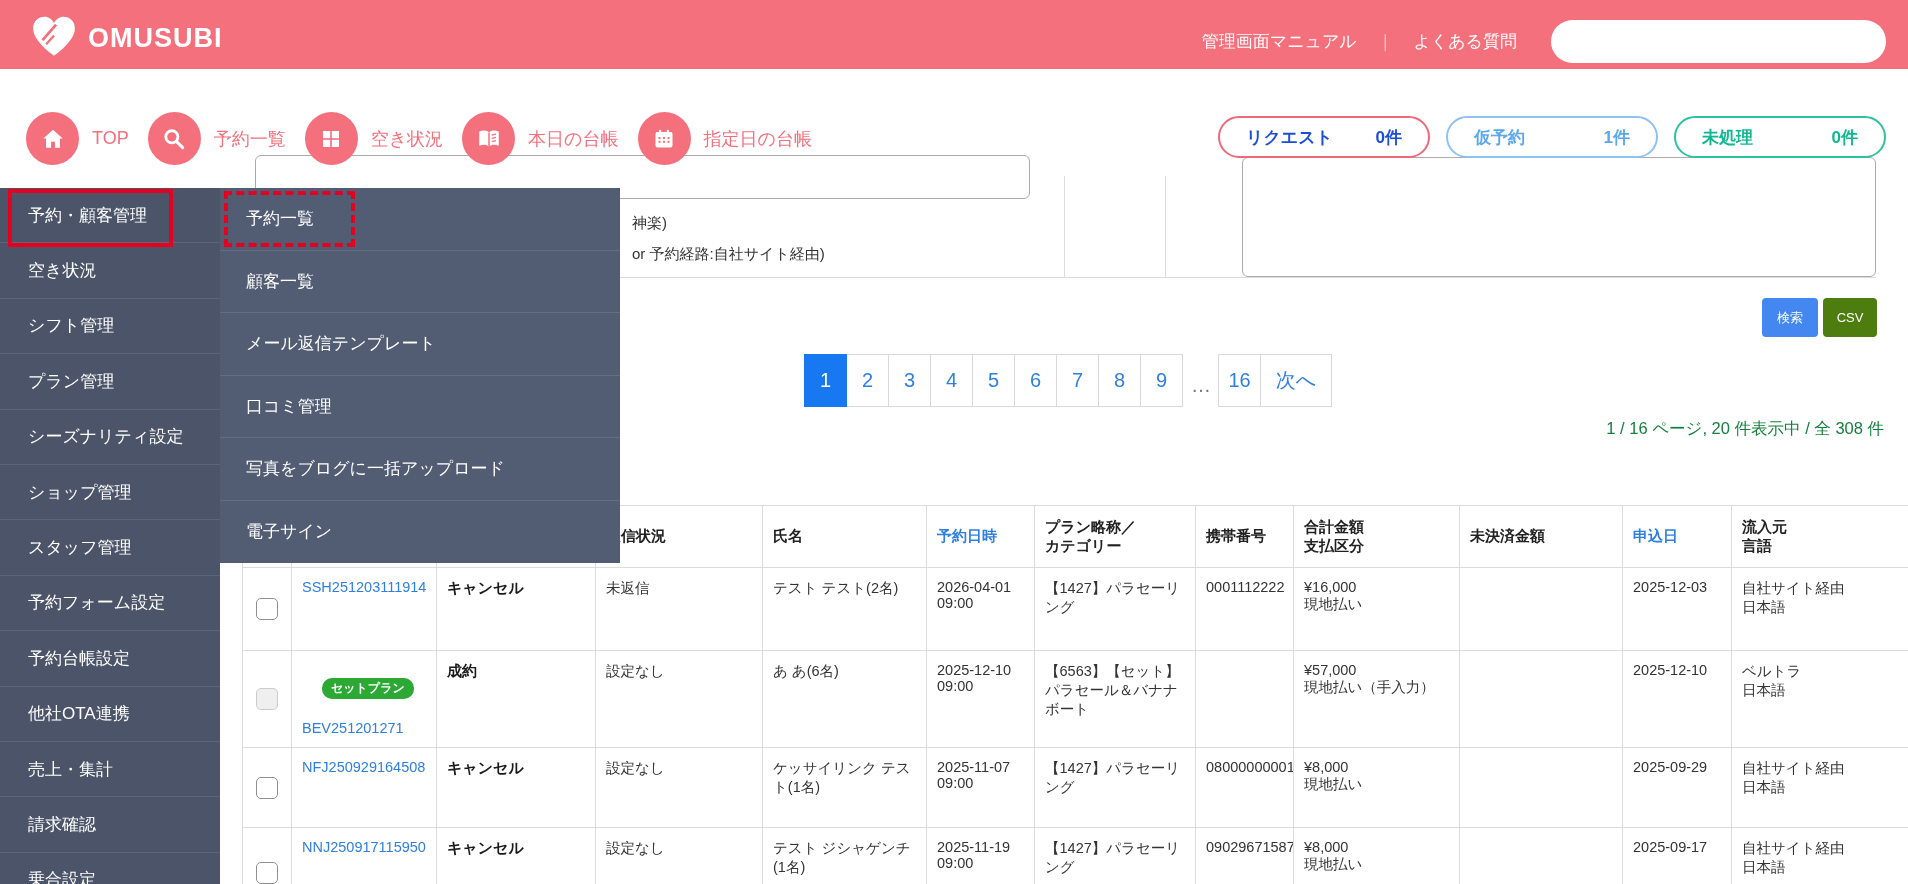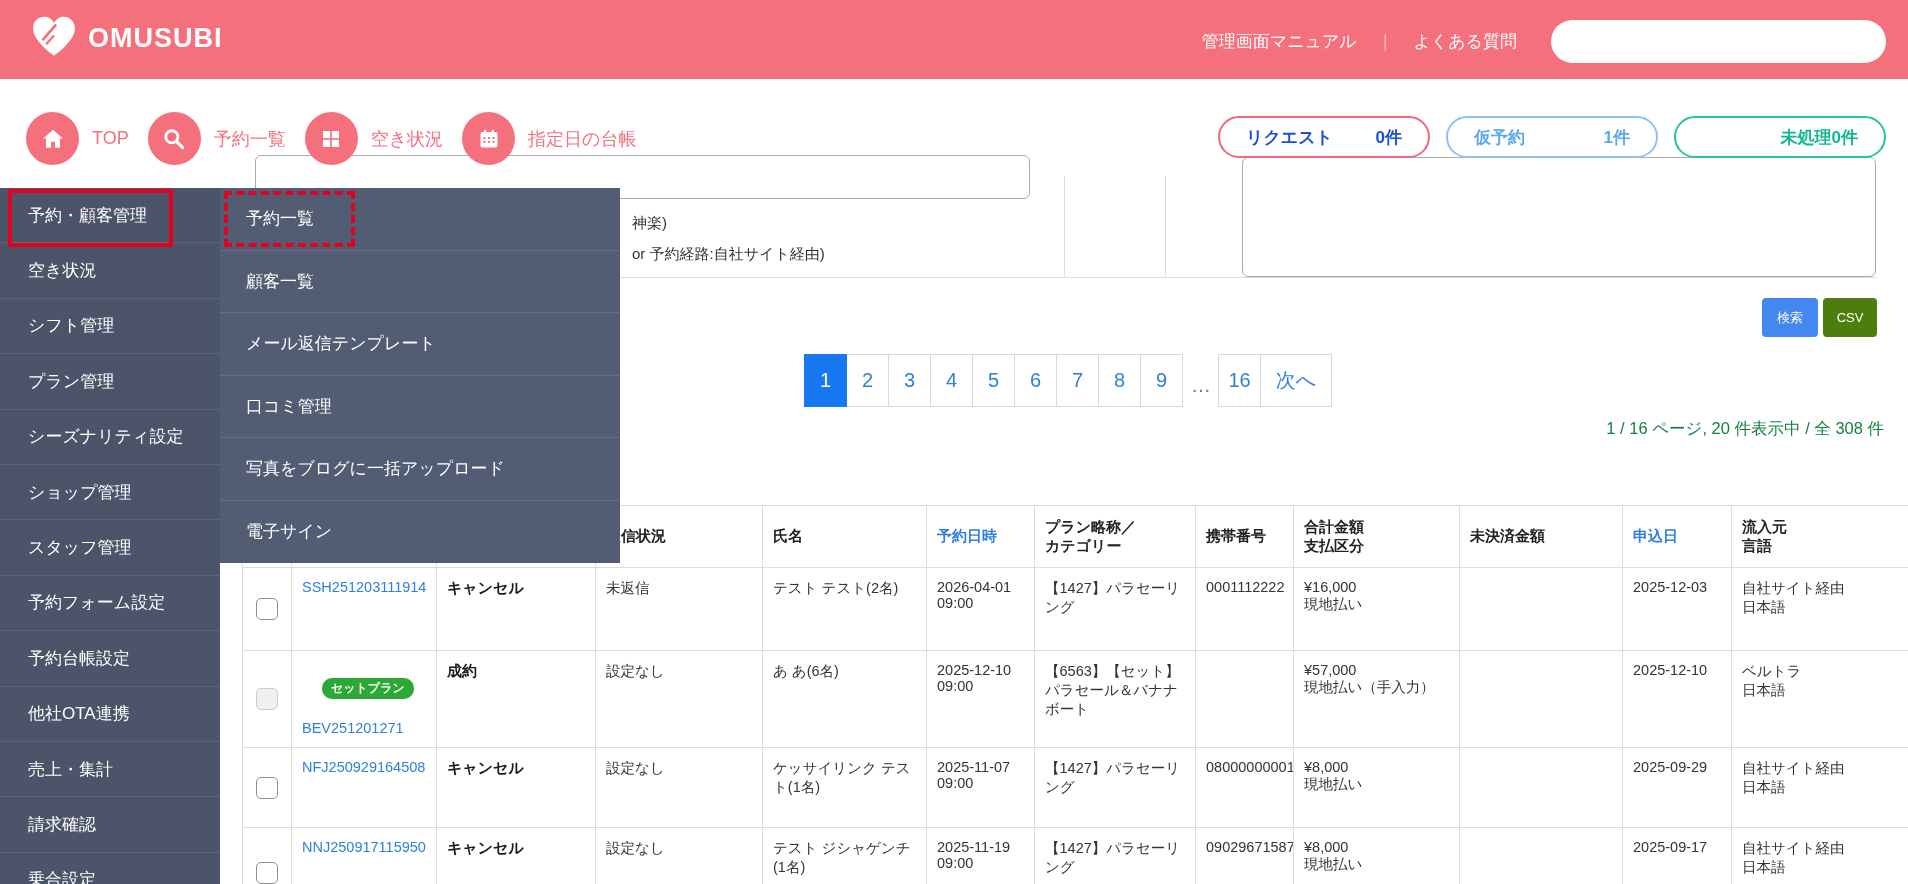--- a/index.html
+++ b/index.html
@@ -1,37 +1,37 @@
 <!DOCTYPE html>
 <html><head>
 <meta charset="utf-8">
 <style>
   * { box-sizing: border-box; margin: 0; padding: 0; }
   body { background: #fff; font-family: "Liberation Sans", "DejaVu Sans", sans-serif; }
   .screen { position: relative; width: 1908px; height: 884px; background: #fff; overflow: hidden; }
 
   
-  .app-header { position: absolute; left: 0; top: 0; width: 1908px; height: 79px; background: #f4707d; z-index: 6; }
+  .app-header { position: absolute; left: 0; top: 0; width: 1908px; height: 69px; background: #f4707d; z-index: 6; }
   .logo-wrap { position: absolute; left: 30px; top: 13px; display: flex; align-items: center; gap: 10px; }
   .logo-text { color: #fff; font-size: 27px; font-weight: 800; letter-spacing: 1px; }
   .header-right { position: absolute; right: 22px; top: 0; height: 83px; display: flex; align-items: center; gap: 20px; }
   .header-link { color: #fff; font-size: 17px; cursor: pointer; }
   .header-sep { color: #ffd0d6; font-size: 17px; }
   .header-search { width: 335px; height: 43px; border: none; outline: none; border-radius: 22px; background: #fff; margin-left: 14px; font-size: 16px; padding: 0 18px; }
 
   
   .nav-items { position: absolute; left: 26px; top: 112px; display: flex; align-items: center; gap: 19px; z-index: 6; }
   .nav-item { display: flex; align-items: center; gap: 13px; cursor: pointer; }
   .nav-icon { width: 53px; height: 53px; border-radius: 50%; background: #f4707d; display: flex; align-items: center; justify-content: center; flex: none; }
   .nav-label { color: #f4707d; font-size: 18px; }
   .badges { position: absolute; right: 22px; top: 116px; display: flex; gap: 16px; z-index: 6; }
   .badge { width: 212px; height: 42px; border-radius: 21px; border: 2px solid; display: flex; align-items: center; justify-content: space-between; padding: 0 26px; font-size: 17px; font-weight: bold; cursor: pointer; background: #fff; }
   .badge-pink { border-color: #f0697a; color: #1d4ed8; }
   .badge-blue { border-color: #8fc1f3; color: #5ba7ec; }
-  .badge-teal { border-color: #2cc2a0; color: #12b globalization792; justify-content: flex-end; }
+  .badge-teal { border-color: #2cc2a0; color: #12b globalization792; }
   .badge-teal { border-color: #2cc2a0; color: #12b792; }
 
   
   .filter-box-left { position: absolute; left: 255px; top: 155px; width: 775px; height: 44px; border: 1px solid #ababab; border-radius: 6px; background: #fff; z-index: 1; }
   .filter-box-right { position: absolute; left: 1242px; top: 157px; width: 634px; height: 120px; border: 1px solid #ababab; border-radius: 6px; background: #fff; z-index: 1; }
   .filter-line { position: absolute; font-size: 15px; color: #333; z-index: 1; white-space: nowrap; }
   .filter-line-1 { left: 632px; top: 214px; }
   .filter-line-2 { left: 632px; top: 245px; }
   .filter-hline { position: absolute; left: 242px; top: 277px; width: 1634px; height: 1px; background: #dcdcdc; z-index: 1; }
   .filter-vline { position: absolute; top: 176px; width: 1px; height: 101px; background: #dcdcdc; z-index: 1; }
@@ -122,20 +122,32 @@
     <div class="nav-item">
       <span class="nav-icon">
         <svg width="24" height="24" viewBox="0 0 24 24">
             <rect x="4" y="4" width="7.2" height="7.2" fill="#fff"></rect>
             <rect x="12.8" y="4" width="7.2" height="7.2" fill="#fff"></rect>
             <rect x="4" y="12.8" width="7.2" height="7.2" fill="#fff"></rect>
             <rect x="12.8" y="12.8" width="7.2" height="7.2" fill="#fff"></rect>
           </svg>
       </span>
       <span class="nav-label">空き状況</span>
+    </div>
+    <div class="nav-item">
+      <span class="nav-icon">
+        <svg width="26" height="26" viewBox="0 0 24 24">
+          <path d="M3 5 C6.8 3.6 10 4.1 12 5.8 C14 4.1 17.2 3.6 21 5 V18.2 C17.2 16.8 14 17.3 12 19 C10 17.3 6.8 16.8 3 18.2 Z" fill="#fff"></path>
+          <line x1="12" y1="6" x2="12" y2="18.6" stroke="#f4707d" stroke-width="1.4"></line>
+          <line x1="14.5" y1="8.5" x2="18.5" y2="7.6" stroke="#f4707d" stroke-width="1.2"></line>
+          <line x1="14.5" y1="11.5" x2="18.5" y2="10.6" stroke="#f4707d" stroke-width="1.2"></line>
+          <line x1="14.5" y1="14.5" x2="18.5" y2="13.6" stroke="#f4707d" stroke-width="1.2"></line>
+        </svg>
+      </span>
+      <span class="nav-label">本日の台帳</span>
     </div>
     <div class="nav-item">
       <span class="nav-icon">
         <svg width="24" height="24" viewBox="0 0 24 24">
           <rect x="3.5" y="5" width="17" height="15.5" rx="2" fill="#fff"></rect>
           <rect x="7" y="2.8" width="2.2" height="4.4" rx="1" fill="#fff"></rect>
             <rect x="14.8" y="2.8" width="2.2" height="4.4" rx="1" fill="#fff"></rect>
           <g fill="#f4707d">
               <rect x="6.5" y="10" width="2" height="2"></rect>
               <rect x="11" y="10" width="2" height="2"></rect>

